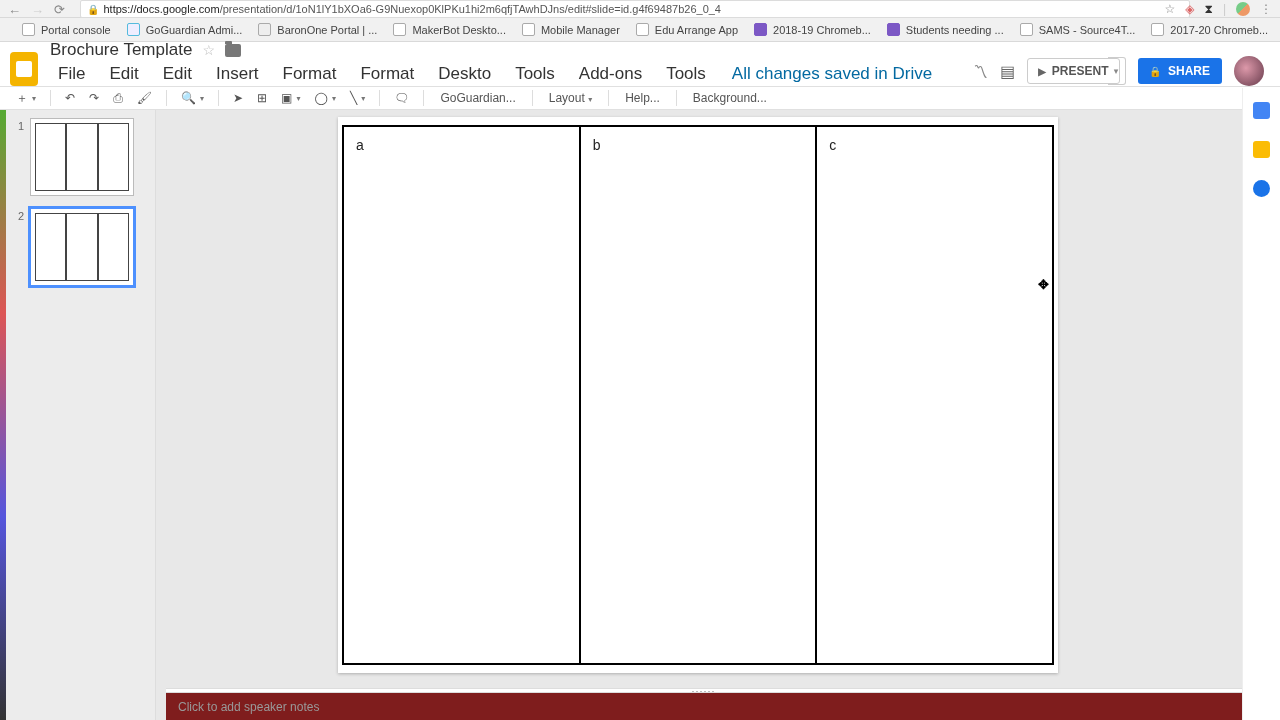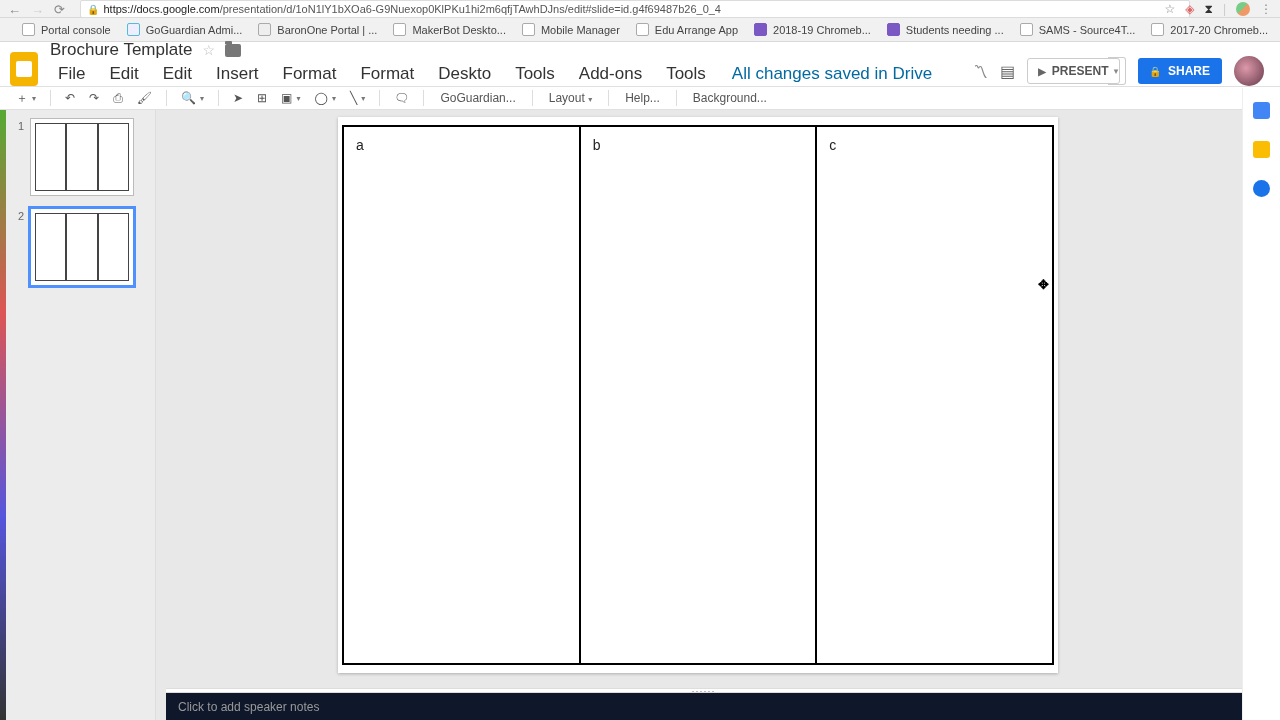--- a/index.html
+++ b/index.html
@@ -64,21 +64,21 @@
   .thumb .col{flex:1;border:1px solid #444;}
 
   .canvas-area { flex:1; position:relative; overflow:hidden;}
   .slide { position:absolute; left:182px; top:7px; width:720px; height:556px; background:#fff; box-shadow:0 1px 3px rgba(0,0,0,0.25);}
   .slide-table { position:absolute; top:8px; left:4px; right:4px; bottom:8px; border:2px solid #000; display:flex;}
   .slide-cell { flex:1; border-right:2px solid #000; padding:10px 12px; font-size:14px; font-family: Arial;}
   .slide-cell:last-child{border-right:none;}
 
   .move-cursor { position:absolute; left:882px; top:167px; color:#000; font-size:13px; font-weight:bold;}
 
-  .notes-bar { position:absolute; left:10px; right:0; bottom:0; height:28px; background:#0f172a; border-top:1px solid #ddd; display:flex; align-items:center; padding-left:12px; color:#999; font-size:12px;}
+  .notes-bar { position:absolute; left:10px; right:0; bottom:0; height:28px; background:#7f1d1d; border-top:1px solid #ddd; display:flex; align-items:center; padding-left:12px; color:#999; font-size:12px;}
   .notes-sep{position:absolute;left:10px;right:0;bottom:24px;height:8px;background:#fff;border-top:1px solid #ddd;display:flex;align-items:center;justify-content:center;}
   .notes-sep .grip{width:24px;height:3px;background:repeating-linear-gradient(90deg,#bbb 0 2px,transparent 2px 4px);}
 
   
   .side-panel { position:absolute; right:0; top:88px; bottom:0; width:38px; background:#fff; border-left:1px solid #eee; display:flex; flex-direction:column; align-items:center; padding-top:14px; gap:22px;}
   .sp-ico { width:17px; height:17px; border-radius:3px;}
   .sp-cal { background:#4285f4;}
   .sp-keep{ background:#fbbc04;}
   .sp-tasks{ background:#1a73e8; border-radius:50%;}
 </style>

